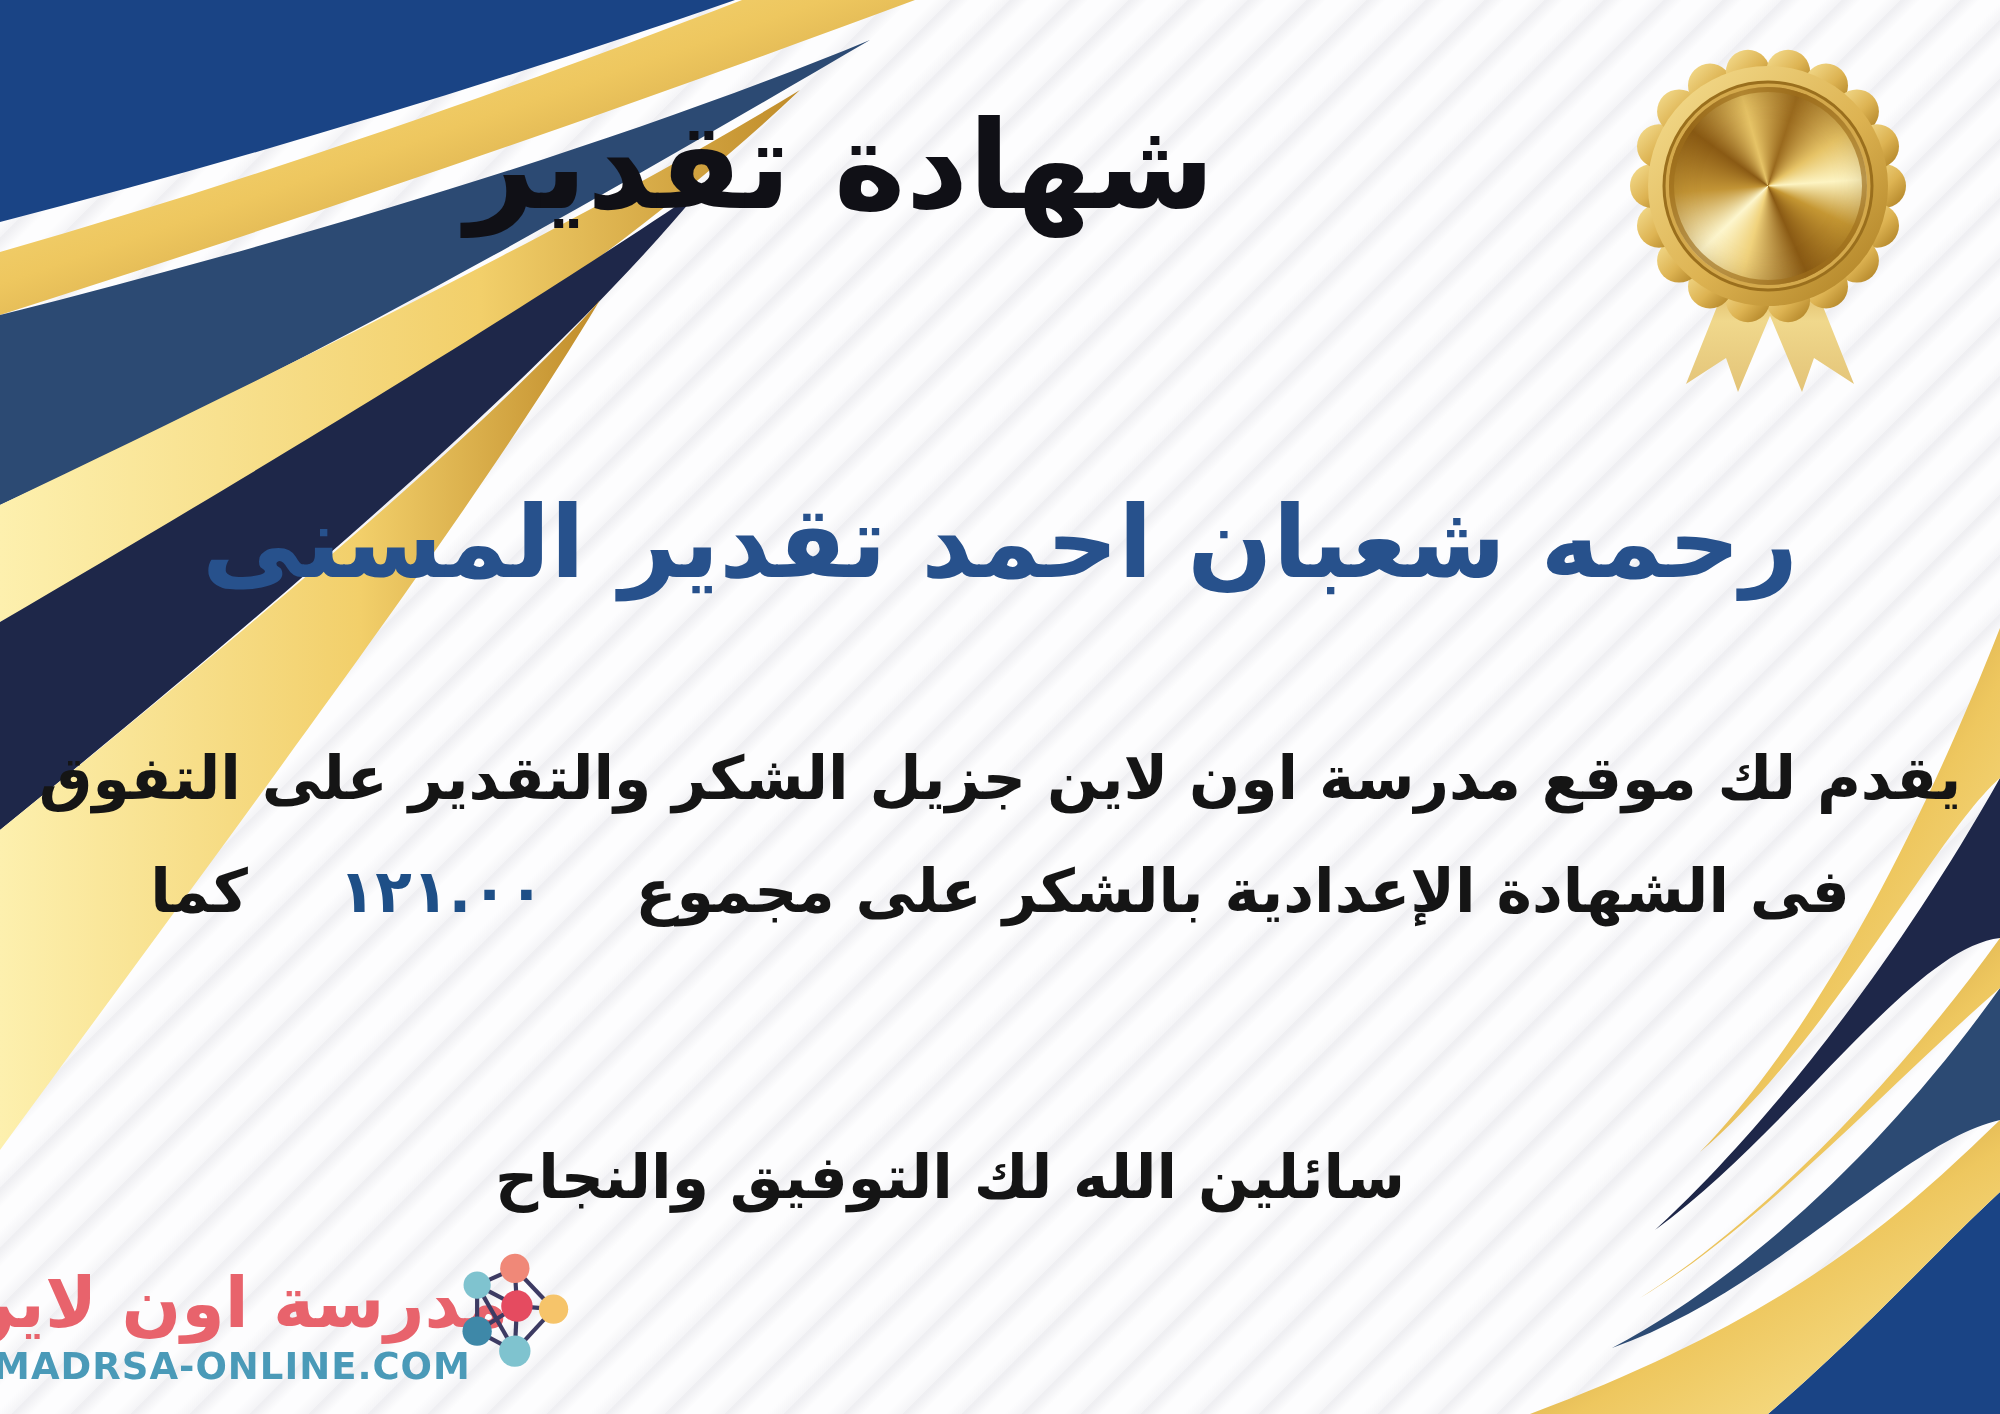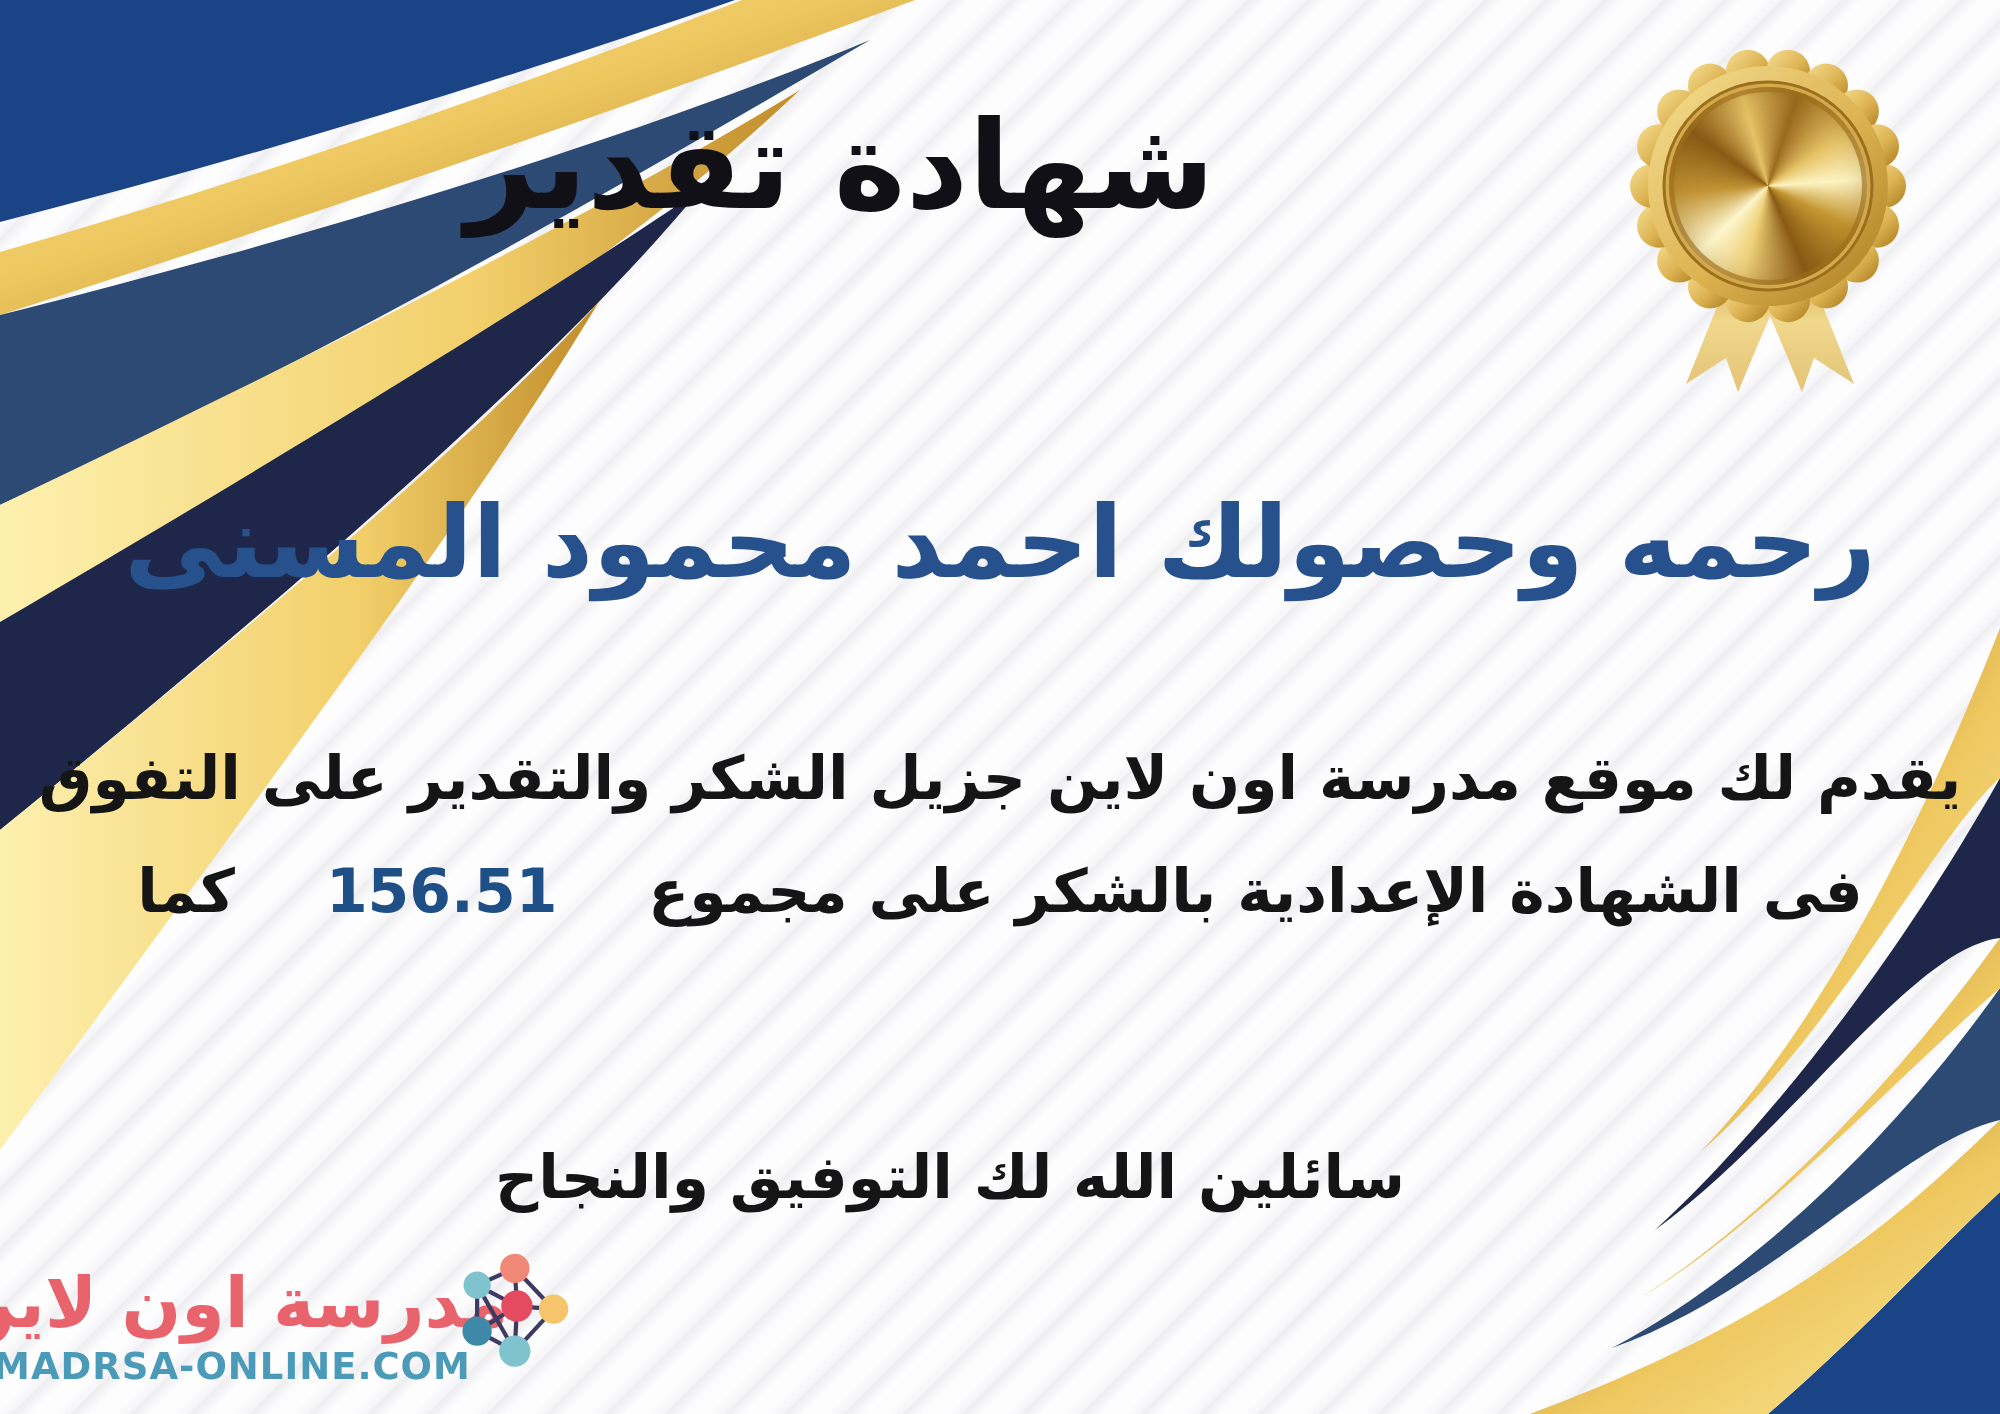--- a/index.html
+++ b/index.html
@@ -135,27 +135,27 @@
           <circle cx="249" cy="110.3" r="22"></circle>
         <circle cx="140" cy="150" r="120"></circle>
       </g>
       <circle cx="140" cy="150" r="104" fill="#d4a94c" stroke="#9a6f1d" stroke-width="3"></circle>
     </svg>
     <div class="medal-disc"></div>
   </div>
 
   <div class="title" dir="rtl">شهادة تقدير</div>
 
-  <div class="recipient" dir="rtl">رحمه وحصولك احمد محمود المسنى</div>
+  <div class="recipient" dir="rtl">رحمه شعبان احمد تقدير المسنى</div>
 
   <div class="body-text" dir="rtl">
     <div class="body-line">يقدم لك موقع مدرسة اون لاين جزيل الشكر  والتقدير على التفوق</div>
     <div class="body-line">
       <span>فى الشهادة الإعدادية بالشكر على مجموع</span>
-      <span class="score">156.51</span>
+      <span class="score">١٢١.٠٠</span>
       <span>كما</span>
     </div>
   </div>
 
   <div class="closing" dir="rtl">سائلين الله لك التوفيق  والنجاح</div>
 
   <div class="logo">
     <div class="logo-text">
       <div class="logo-ar" dir="rtl">مدرسة اون لاين</div>
       <div class="logo-en">MADRSA-ONLINE.COM</div>

